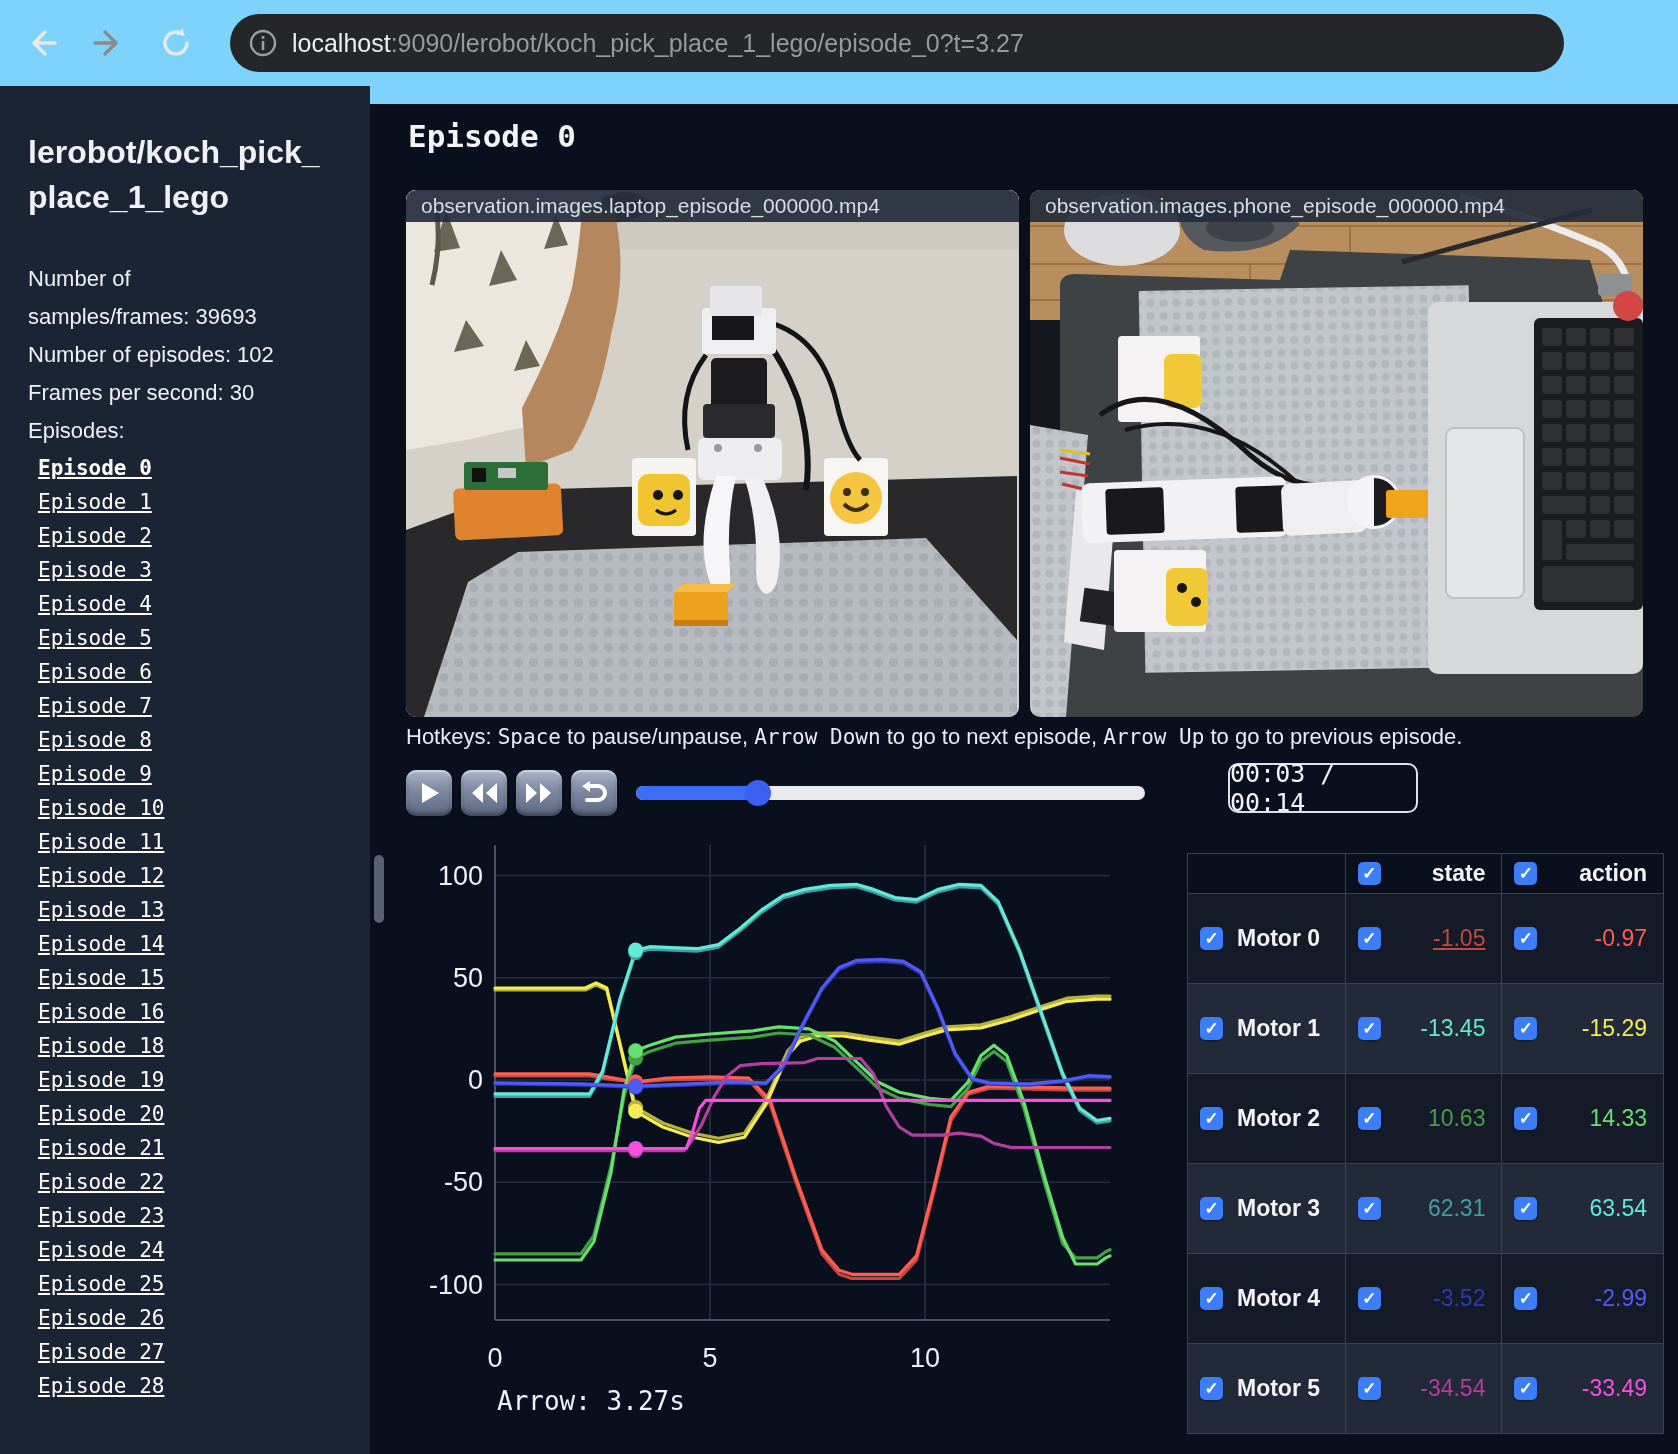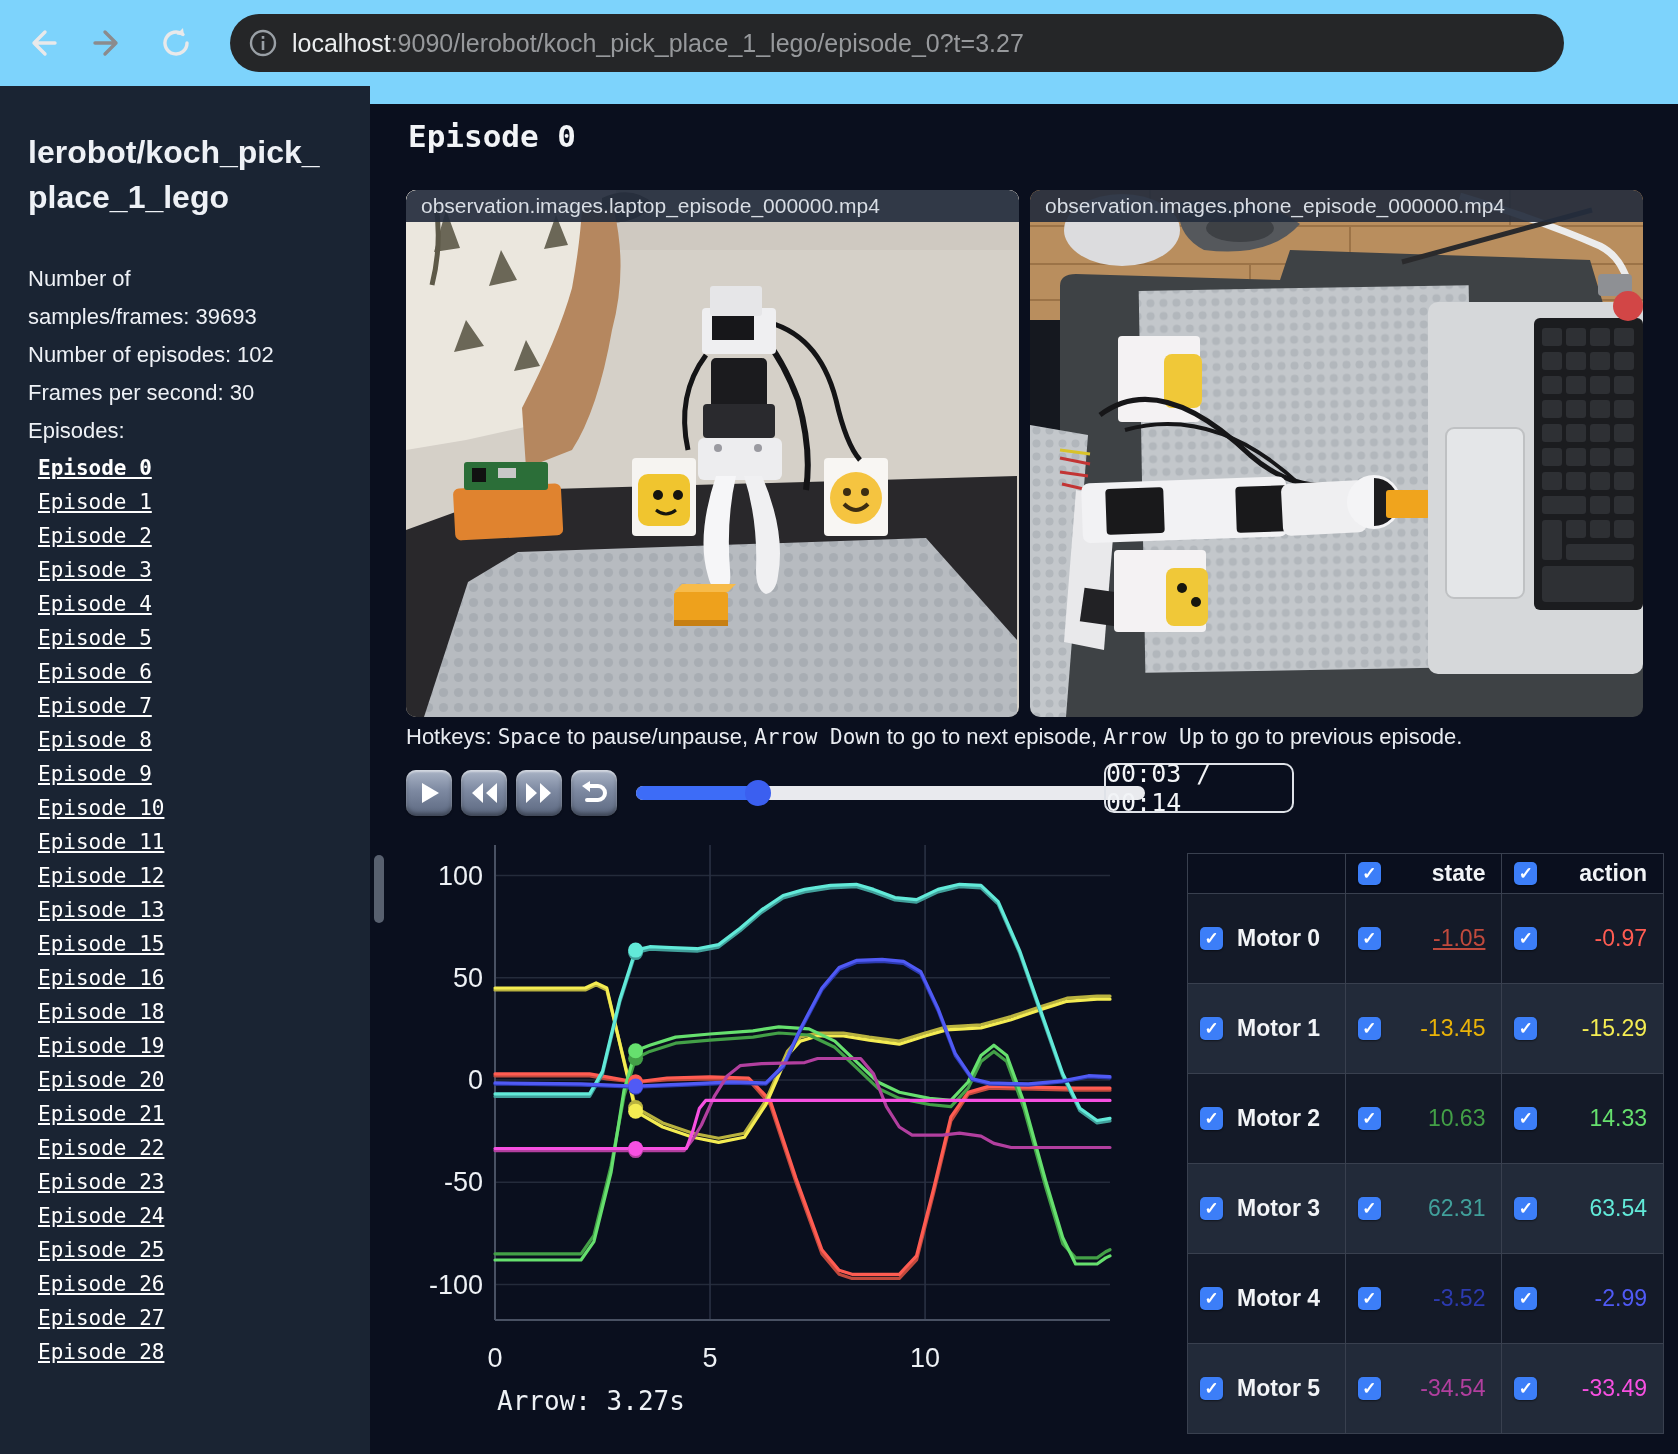--- a/index.html
+++ b/index.html
@@ -41,21 +41,21 @@
   .hotkeys { position:absolute; left:406px; top:724px; margin:0; font-size:22px; color:#e8ebf0; white-space:nowrap; }
   .hotkeys .k { font-family:"DejaVu Sans Mono", monospace; font-size:21px; }
 
   .ctl-btn { position:absolute; top:770px; width:46px; height:46px; border:none; border-radius:10px; cursor:pointer;
              background:linear-gradient(180deg,#aab4c6 0%, #7d89a1 45%, #5c6880 100%);
              box-shadow:inset 0 2px 2px rgba(255,255,255,.5), inset 0 -3px 4px rgba(0,0,0,.35), 0 1px 2px rgba(0,0,0,.4);
              display:flex; align-items:center; justify-content:center; padding:0; }
   .slider { position:absolute; left:636px; top:786px; width:509px; height:14px; border-radius:7px; background:#e9eaee; cursor:pointer; }
   .slider-fill { position:absolute; left:0; top:0; height:14px; border-radius:7px; background:#3d6cf7; }
   .slider-thumb { position:absolute; top:-6px; width:26px; height:26px; border-radius:13px; background:#3b5ff0; }
-  .timebox { position:absolute; left:1104px; top:763px; width:190px; height:50px; border:2px solid #dfe2e8; border-radius:10px;
+  .timebox { position:absolute; left:1228px; top:763px; width:190px; height:50px; border:2px solid #dfe2e8; border-radius:10px;
              color:#f2f4f7; font-size:25px; display:flex; align-items:center; justify-content:center; }
 
   .time-label { position:absolute; left:497px; top:1386px; font-size:26px; color:#eef1f5; }
 
   
   .motors { position:absolute; left:1187px; top:853px; width:477px; border-collapse:collapse; color:#f2f4f7; }
   .motors th, .motors td { border:1px solid #39404f; padding:0 16px 0 12px; font-size:23px; }
   .motors th { height:40px; font-weight:bold; text-align:right; }
   .motors td { height:90px; }
   .motors td.val { text-align:right; }
@@ -114,20 +114,21 @@
       <li><a href="#">Episode 4</a></li>
       <li><a href="#">Episode 5</a></li>
       <li><a href="#">Episode 6</a></li>
       <li><a href="#">Episode 7</a></li>
       <li><a href="#">Episode 8</a></li>
       <li><a href="#">Episode 9</a></li>
       <li><a href="#">Episode 10</a></li>
       <li><a href="#">Episode 11</a></li>
       <li><a href="#">Episode 12</a></li>
       <li><a href="#">Episode 13</a></li>
+      <li><a href="#">Episode 14</a></li>
       <li><a href="#">Episode 15</a></li>
       <li><a href="#">Episode 16</a></li>
       <li><a href="#">Episode 18</a></li>
       <li><a href="#">Episode 19</a></li>
       <li><a href="#">Episode 20</a></li>
       <li><a href="#">Episode 21</a></li>
       <li><a href="#">Episode 22</a></li>
       <li><a href="#">Episode 23</a></li>
       <li><a href="#">Episode 24</a></li>
       <li><a href="#">Episode 25</a></li>
@@ -420,21 +421,21 @@
       <tr class="r-odd">
         <td>
           <span style="display: flex; align-items: center; gap: 14px;">
             <span class="cb">✓</span>
             <span class="name">Motor 1</span>
           </span>
         </td>
         <td class="val">
           <span class="cellwrap">
             <span class="cb">✓</span>
-            <span style="color: #eab308;">-13.45</span>
+            <span style="color: #5eead4;">-13.45</span>
           </span>
         </td>
         <td class="val">
           <span class="cellwrap">
             <span class="cb">✓</span>
             <span style="color: rgb(244, 236, 82);">-15.29</span>
           </span>
         </td>
       </tr>
       <tr class="r-even">

